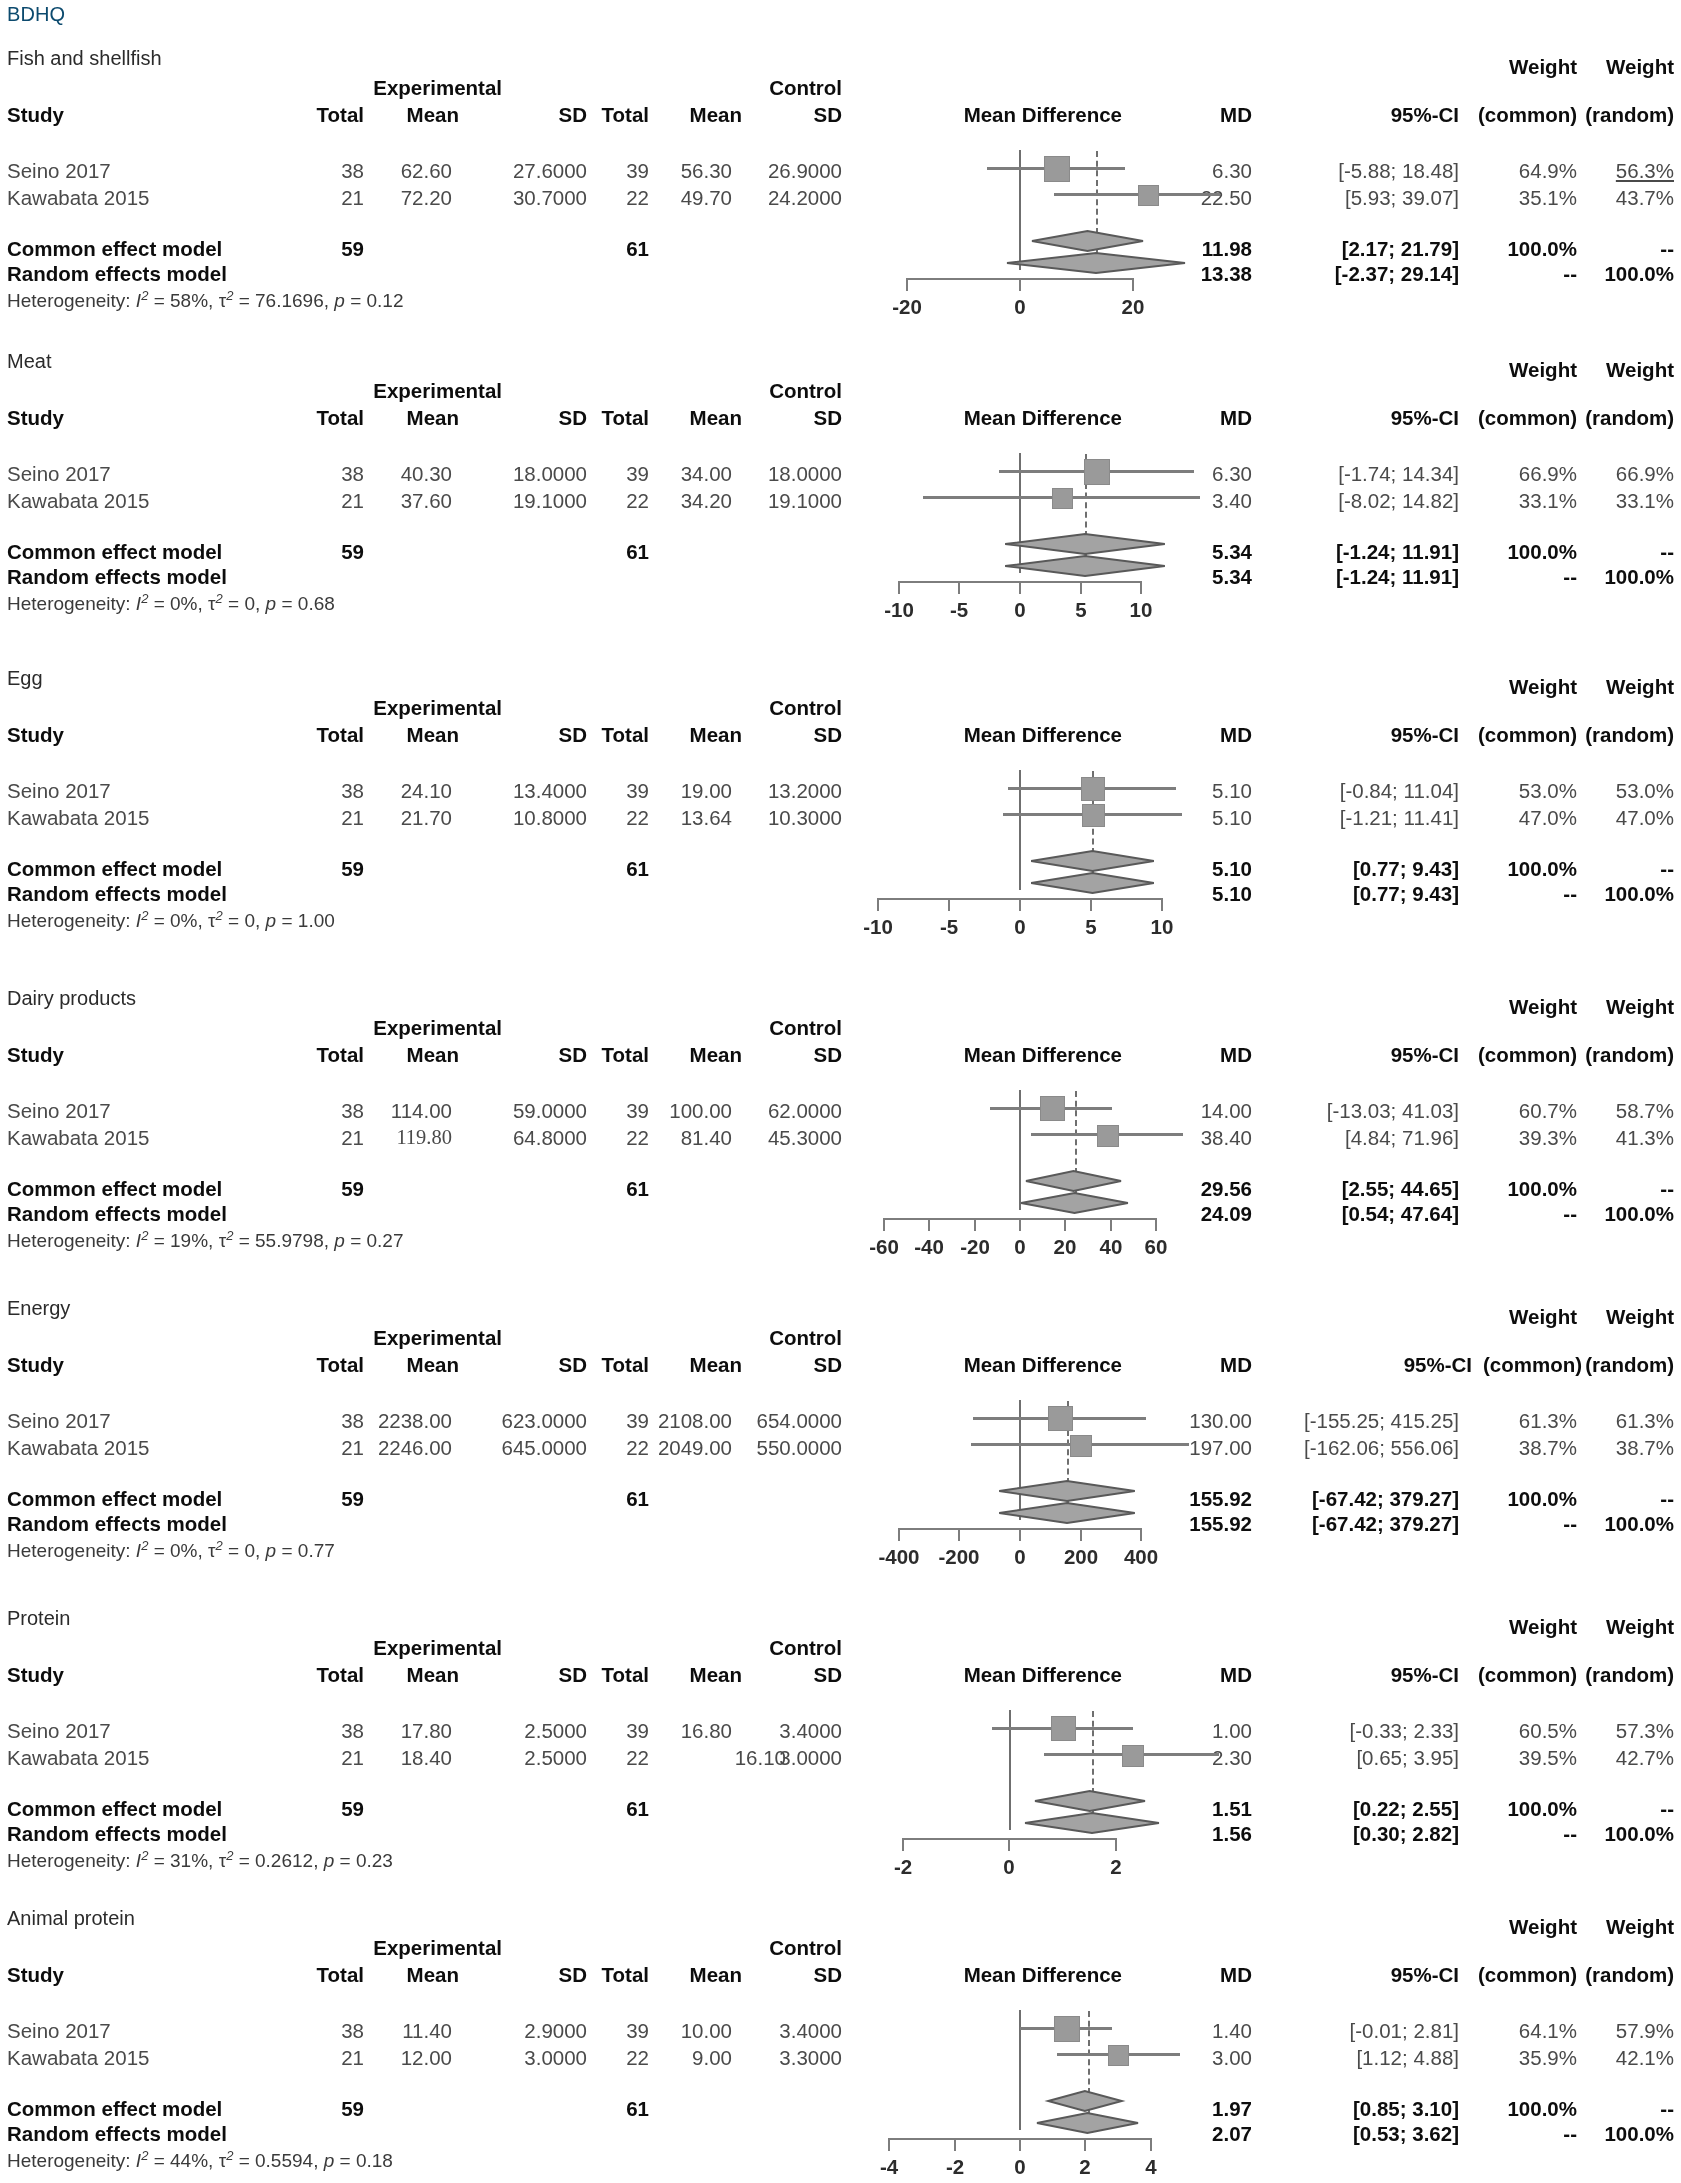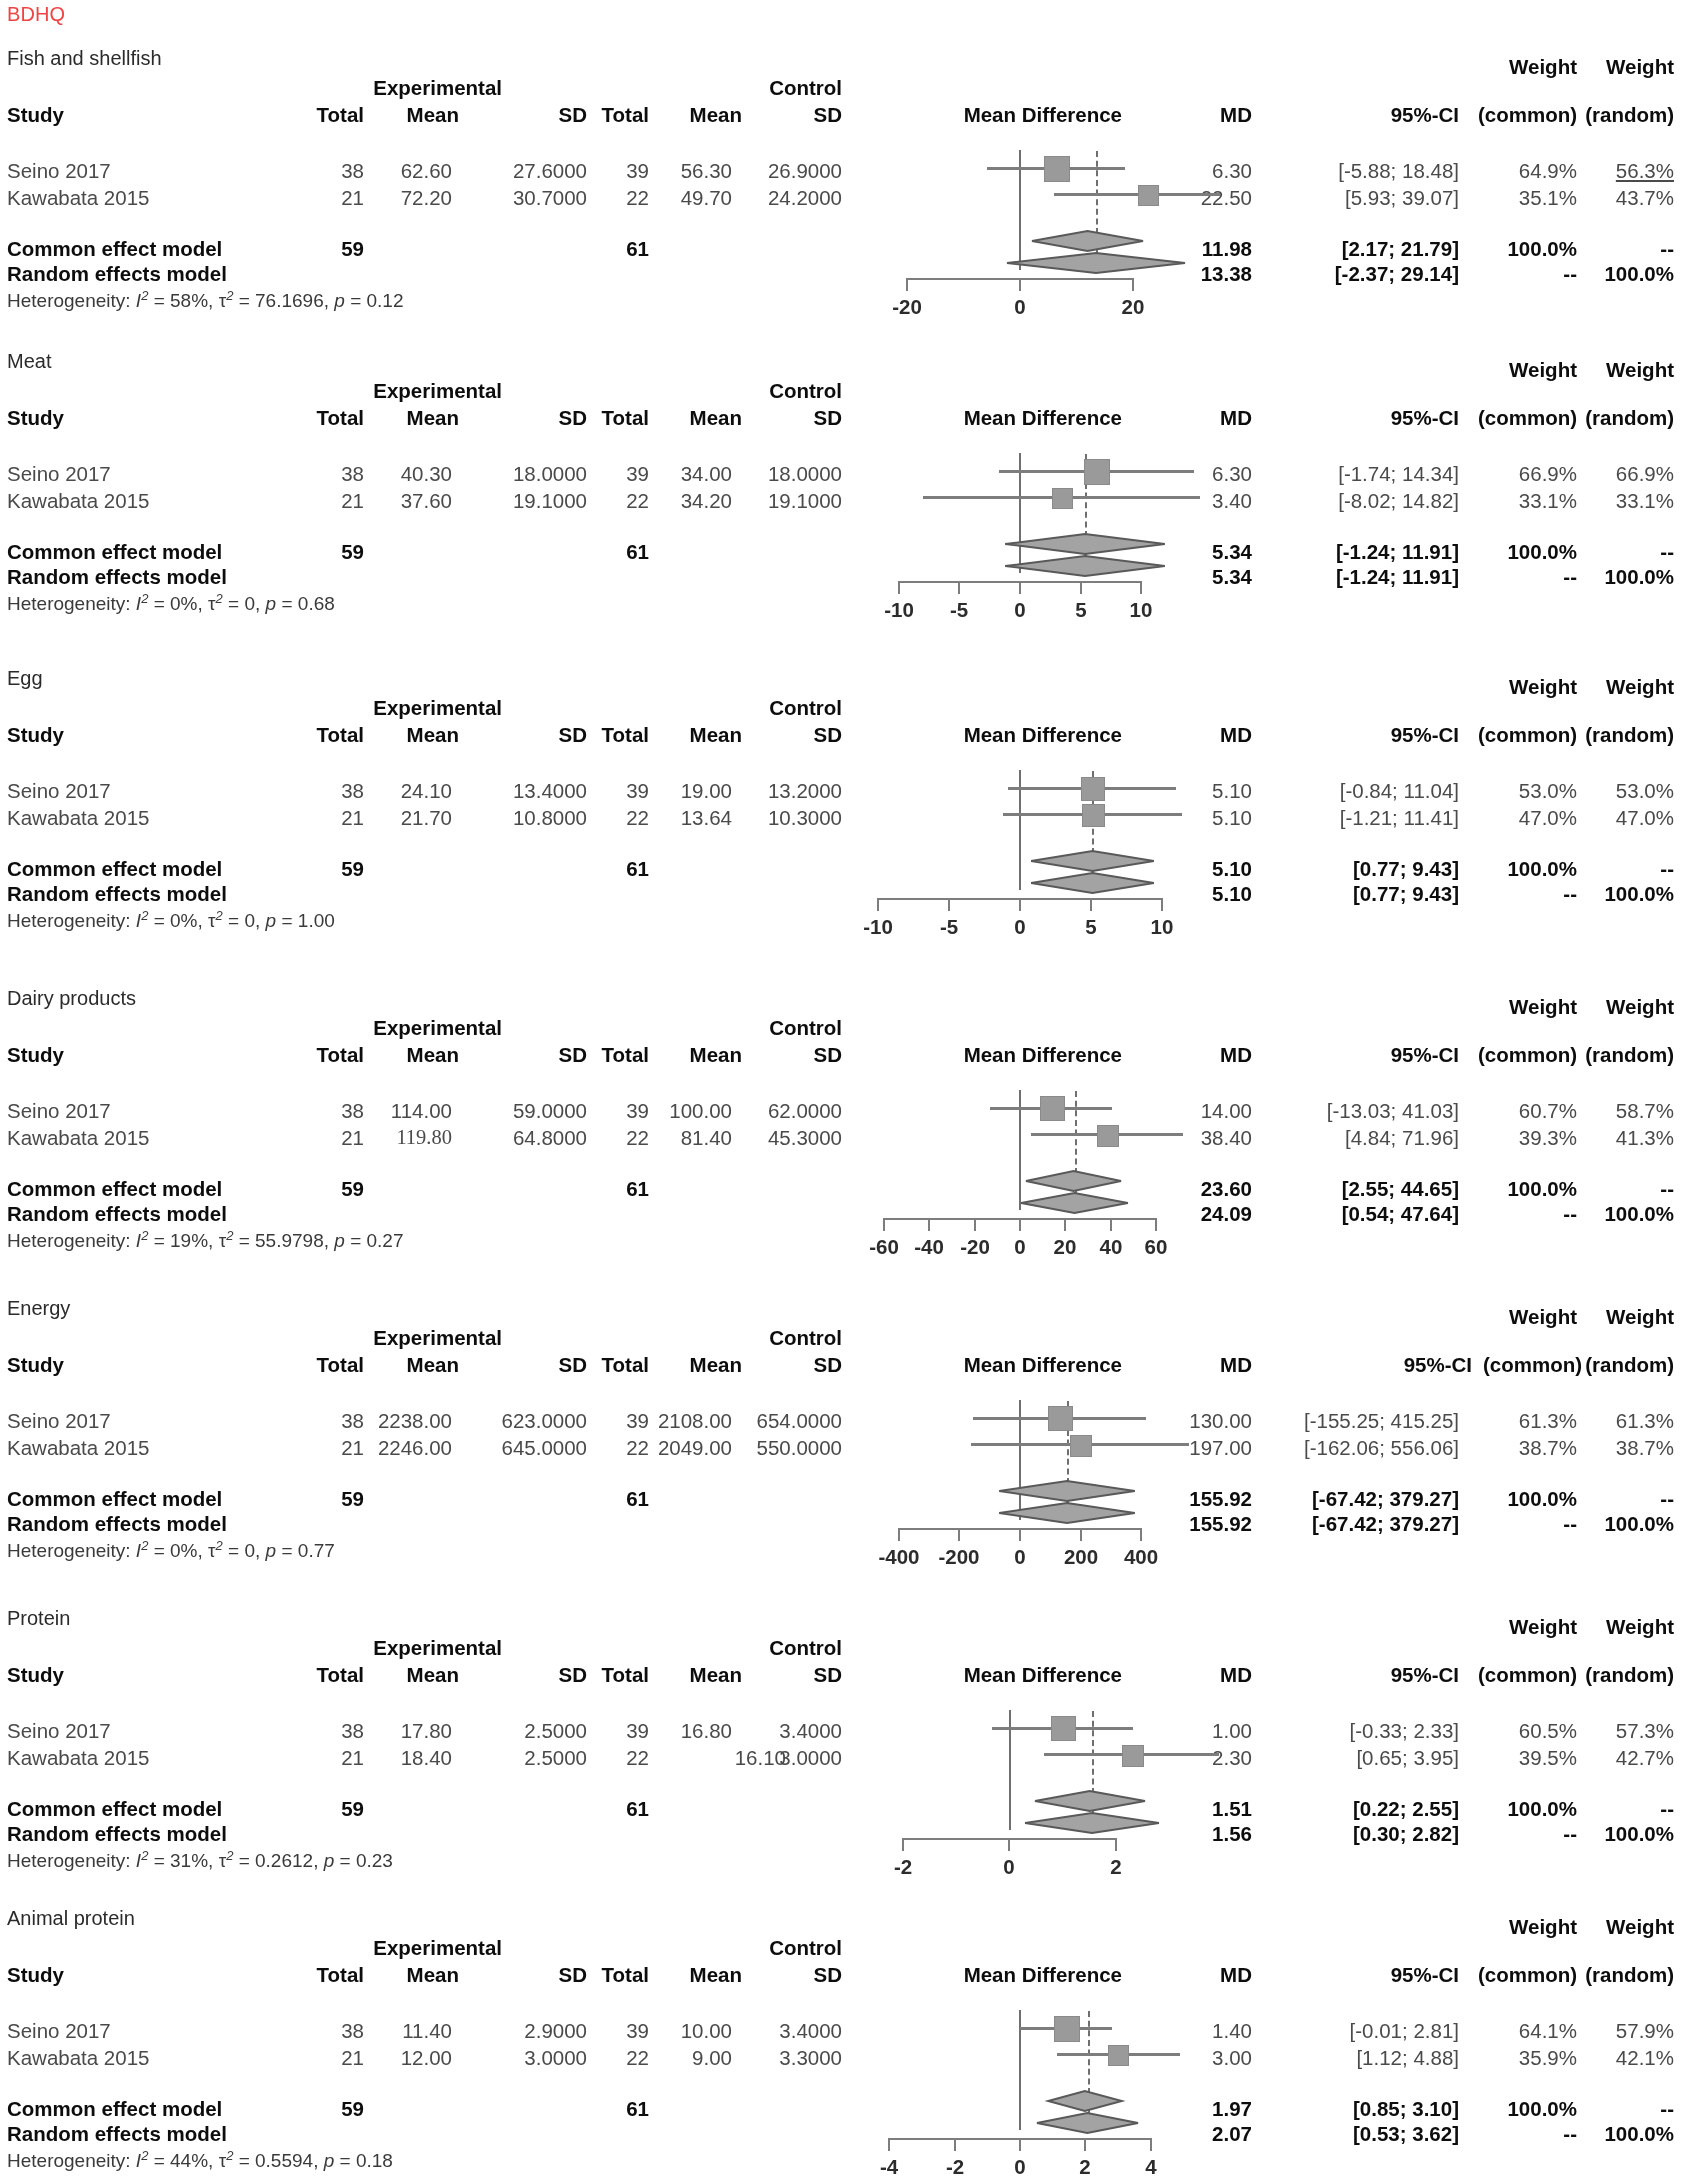--- a/index.html
+++ b/index.html
@@ -6,21 +6,21 @@
   body{
     width:1681px;height:2183px;
     font-family:"Liberation Sans","DejaVu Sans",sans-serif;
     color:#1a1a1a;
     -webkit-font-smoothing:none;
   }
   .page{position:relative;width:1681px;height:2183px;overflow:hidden;}
 
   .doc-title{
     position:absolute;left:7px;top:3px;
-    font-size:20px;font-weight:400;color:#ef4444;letter-spacing:0.1px;
+    font-size:20px;font-weight:400;color:#0c4a6e;letter-spacing:0.1px;
   }
 
   
   .fp-block{position:absolute;left:0;width:1681px;}
 
   .fp-subtitle{
     position:absolute;left:7px;top:0;
     font-size:20px;font-weight:400;color:#2b2b2b;
   }
 
@@ -335,21 +335,21 @@
         <div class="cell" style="right: 1032px; top: 139px;">22</div>
         <div class="cell" style="right: 949px; top: 139px;">81.40</div>
         <div class="cell" style="right: 839px; top: 139px;">45.3000</div>
         <div class="cell" style="right: 429px; top: 139px;">38.40</div>
         <div class="cell" style="right: 222px; top: 139px;">[4.84; 71.96]</div>
         <div class="cell" style="right: 104px; top: 139px;">39.3%</div>
         <div class="cell" style="right: 7px; top: 139px;">41.3%</div>
         <div class="row-label bold" style="left: 7px; top: 190px;">Common effect model</div>
         <div class="cell bold" style="right: 1317px; top: 190px;">59</div>
         <div class="cell bold" style="right: 1032px; top: 190px;">61</div>
-        <div class="cell bold" style="right: 429px; top: 190px;">23.60</div>
+        <div class="cell bold" style="right: 429px; top: 190px;">29.56</div>
         <div class="cell bold" style="right: 222px; top: 190px;">[2.55; 44.65]</div>
         <div class="cell bold" style="right: 104px; top: 190px;">100.0%</div>
         <div class="cell bold" style="right: 7px; top: 190px;">--</div>
         <div class="row-label bold" style="left: 7px; top: 215px;">Random effects model</div>
         <div class="cell bold" style="right: 429px; top: 215px;">24.09</div>
         <div class="cell bold" style="right: 222px; top: 215px;">[0.54; 47.64]</div>
         <div class="cell bold" style="right: 104px; top: 215px;">--</div>
         <div class="cell bold" style="right: 7px; top: 215px;">100.0%</div>
         <div class="het" style="top: 241px;">Heterogeneity: <i>I</i><span class="sup">2</span> = 19%, <span class="tau">τ</span><span class="sup">2</span> = 55.9798, <i>p</i> = 0.27</div>
         <div class="plot" style="left: 850px; top: 75px; width: 340px; height: 180px;">

